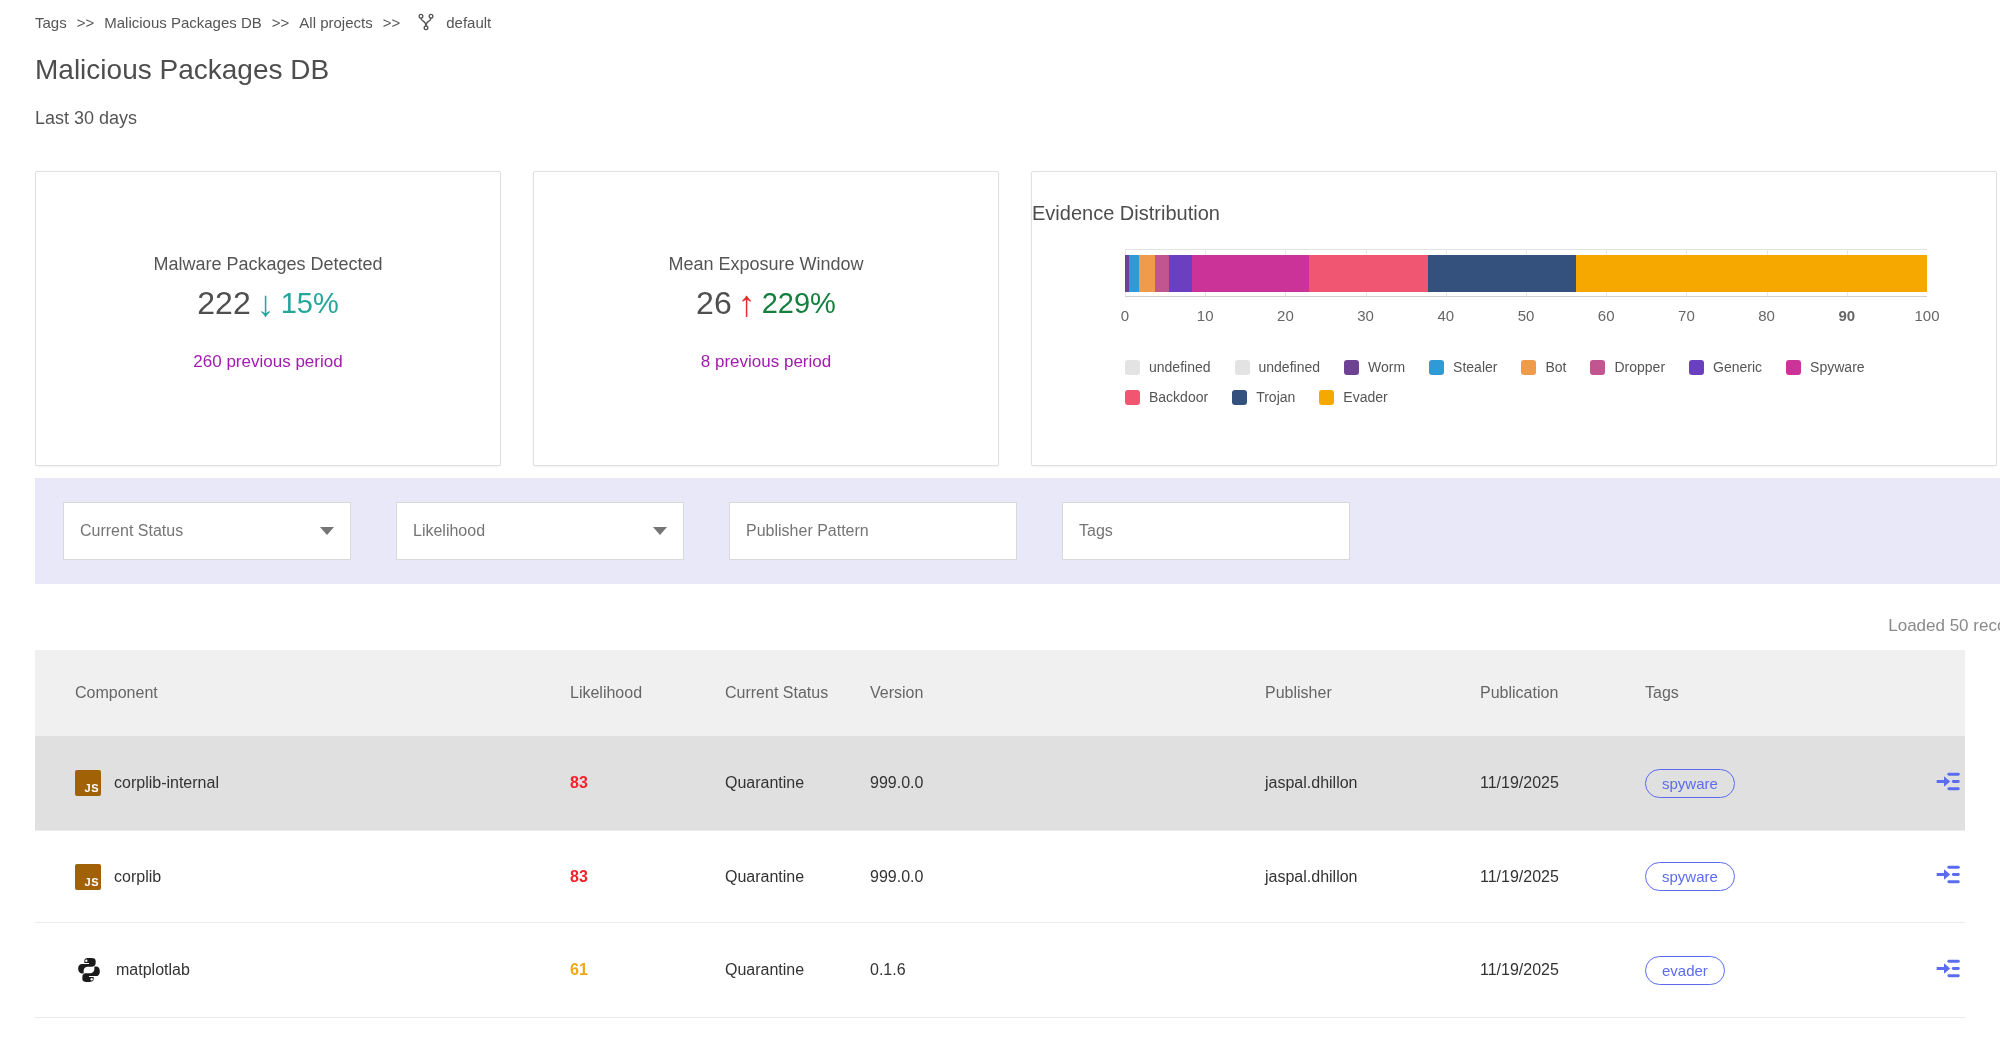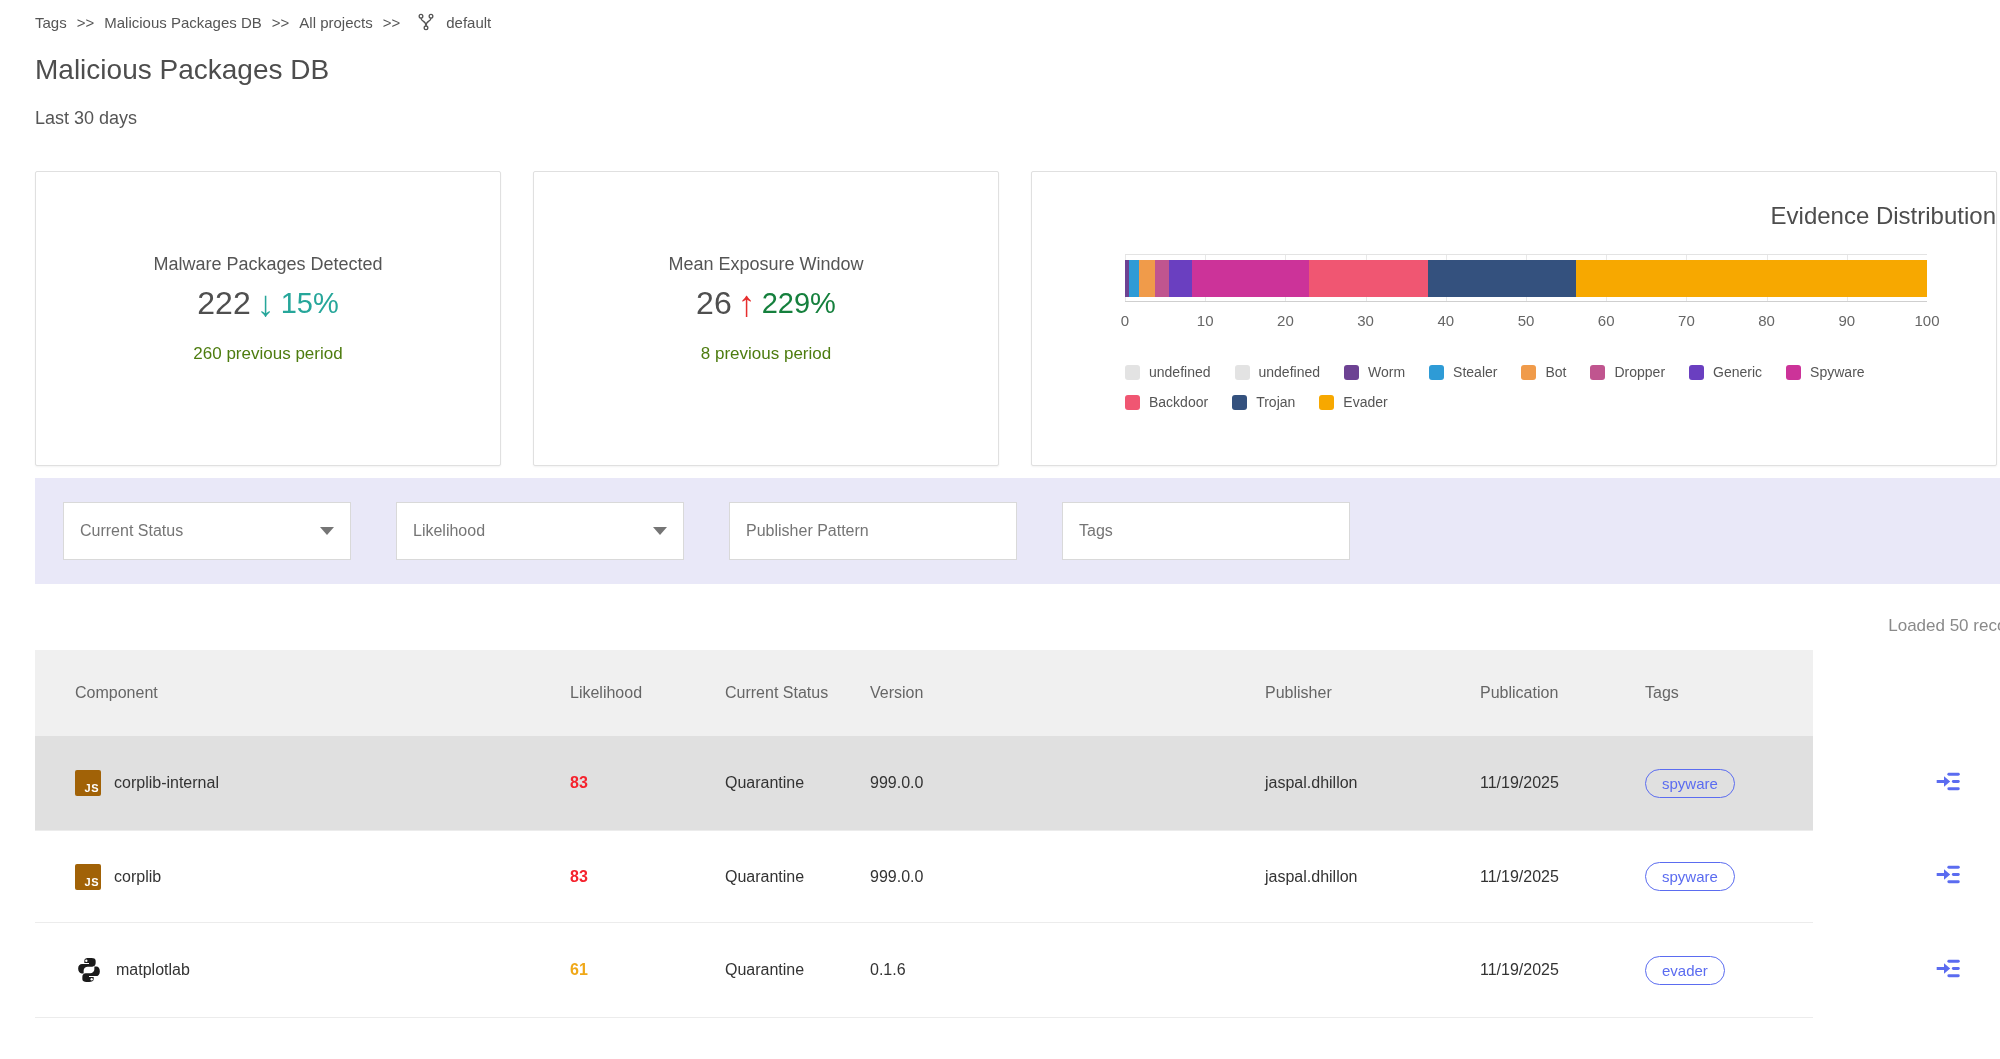--- a/index.html
+++ b/index.html
@@ -20,25 +20,25 @@
   
   .cards { display:flex; gap:32px; margin-top:42px; margin-right:3px; }
   .card { background:#fff; border:1px solid #e0e0e0; border-radius:2px; height:295px;
           box-shadow:0 1px 2px rgba(0,0,0,0.05); }
   .kpi-card { width:466px; display:flex; flex-direction:column; align-items:center; }
   .kpi-label { margin-top:82px; font-size:18px; color:#555; }
   .kpi-row { margin-top:10px; display:flex; align-items:center; gap:6px; }
   .kpi-value { font-size:32px; color:#4f4f4f; }
   .kpi-arrow { font-size:36px; line-height:1; }
   .kpi-pct { font-size:29px; }
-  .kpi-prev { margin-top:22px; font-size:17px; color:#4d7c0f; }
+  .kpi-prev { margin-top:30px; font-size:17px; color:#a21caf; }
 
   
   .chart-card { flex:1; }
-  .chart-title { text-align:right; margin-top:30px; font-size:24px; color:#4d4d4d; }
+  .chart-title { text-align:left; margin-top:30px; font-size:20px; color:#4d4d4d; }
   .plot { margin:24px 69px 0 93px; position:relative; height:48px;
           border-top:1px solid #e3e3e3; border-bottom:1px solid #cfcfcf;
           background-image:repeating-linear-gradient(to right,#e8e8e8 0px,#e8e8e8 1px,transparent 1px,transparent 10%); }
   .bar-track { position:absolute; top:5px; left:0; right:0; height:37px; display:flex; }
   .seg { height:100%; }
   .x-axis { margin:10px 69px 0 93px; position:relative; height:20px; }
   .tick { position:absolute; transform:translateX(-50%); font-size:15px; color:#666; }
   .legend { margin:32px 69px 0 93px; }
   .legend-row { display:flex; align-items:center; gap:24px; }
   .legend-row + .legend-row { margin-top:14px; }
@@ -59,21 +59,21 @@
                 color:#757575; cursor:pointer; }
   .filter-box .caret { margin-left:auto; width:0; height:0; border-left:7px solid transparent;
                        border-right:7px solid transparent; border-top:8px solid #757575; }
 
   .loaded-line { width:1965px; margin-top:32px; text-align:right; font-size:17px; color:#8a8a8a;
                  margin-right:-32px; padding-right:0; white-space:nowrap; }
   .loaded-line span { position:relative; left:30px; }
 
   
   .grid-row { display:grid; grid-template-columns:495px 155px 145px 395px 215px 165px 290px 1fr;
-              align-items:center; width:1778px; padding-left:40px; }
+              align-items:center; width:1930px; padding-left:40px; }
   .thead { margin-top:14px; height:86px; background:#f0f0f0; font-size:16px; color:#666; }
   .trow { height:95px; background:#fff; border-bottom:1px solid #ececec; font-size:16px; color:#333; cursor:pointer; }
   .trow.selected { background:#e0e0e0; }
   .comp-cell { display:flex; align-items:center; gap:13px; }
   .js-badge { width:26px; height:26px; background:#a16207; color:#fff; font-size:11px; font-weight:bold;
               display:flex; align-items:flex-end; justify-content:flex-end; padding:2px 2px;
               border-radius:2px; letter-spacing:0.5px; }
   .likelihood { font-weight:bold; }
   .pill { display:inline-block; border:1px solid #5b6cf0; color:#5b6cf0; font-size:15px;
           border-radius:15px; padding:5px 16px; cursor:pointer; }
@@ -145,21 +145,21 @@
       <div class="x-axis">
           <span class="tick" style="left: 0%;">0</span>
           <span class="tick" style="left: 10%;">10</span>
           <span class="tick" style="left: 20%;">20</span>
           <span class="tick" style="left: 30%;">30</span>
           <span class="tick" style="left: 40%;">40</span>
           <span class="tick" style="left: 50%;">50</span>
           <span class="tick" style="left: 60%;">60</span>
           <span class="tick" style="left: 70%;">70</span>
           <span class="tick" style="left: 80%;">80</span>
-          <span class="tick" style="left: 90%;">90</span>
+          <span class="tick" style="left: 90%; font-weight: bold;">90</span>
           <span class="tick" style="left: 100%;">100</span>
         </div>
       <div class="legend">
         <div class="legend-row">
             <span class="legend-item">
               <span class="swatch" style="background: rgb(227, 227, 227);"></span>
               <span>undefined</span>
             </span>
             <span class="legend-item">
               <span class="swatch" style="background: rgb(227, 227, 227);"></span>

